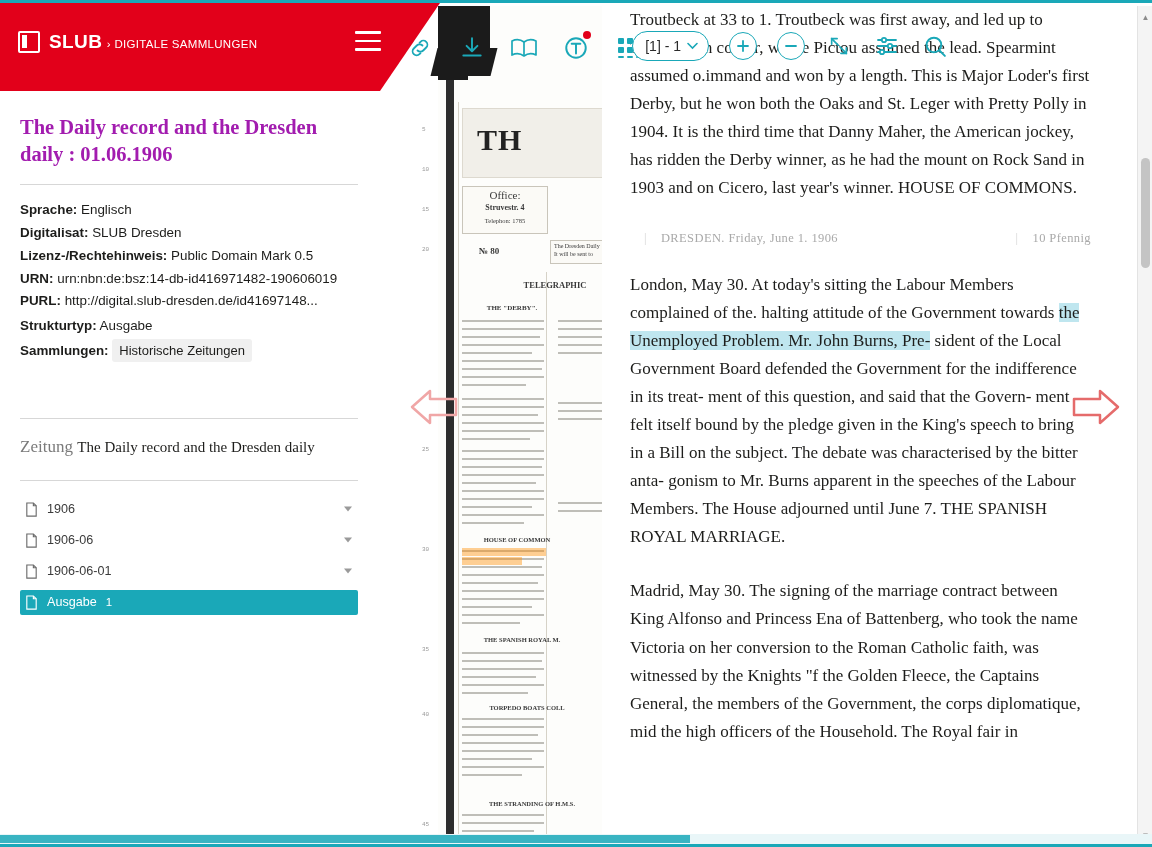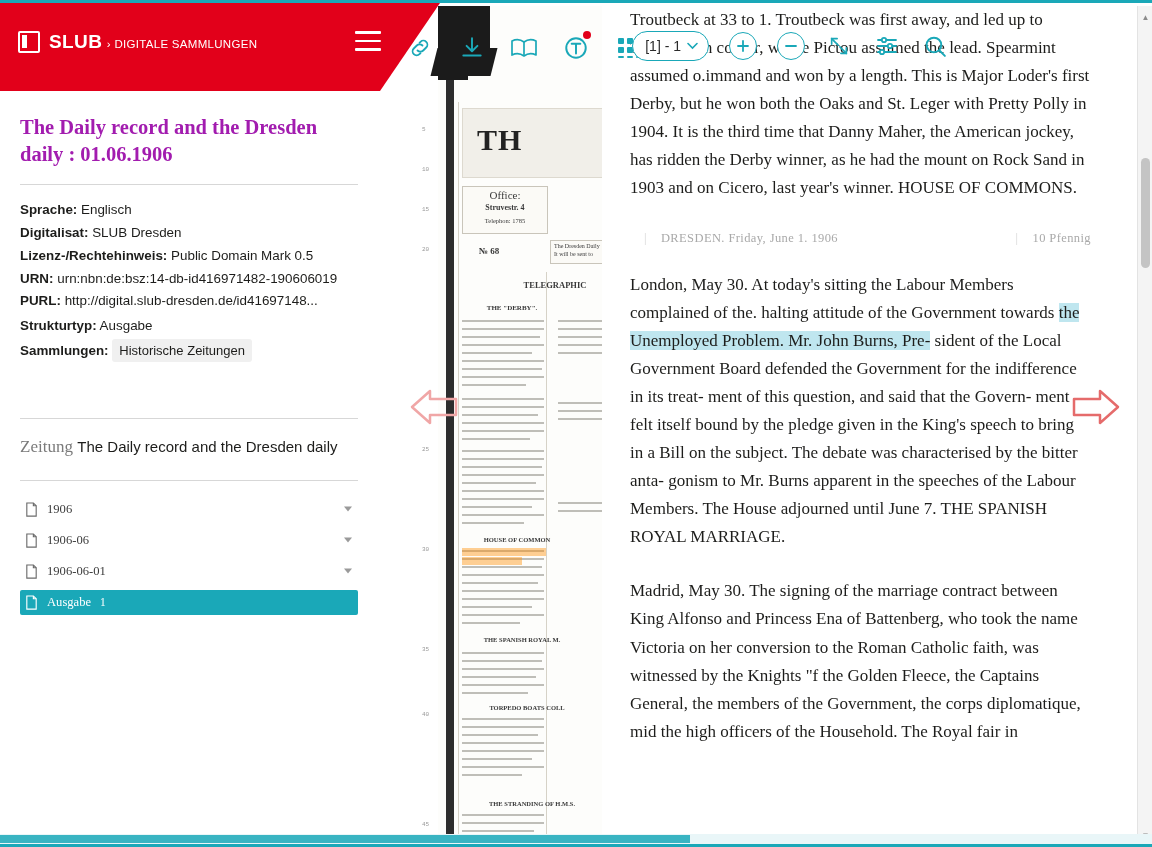--- a/index.html
+++ b/index.html
@@ -157,37 +157,36 @@
     border-radius: 3px;
     padding: 1px 7px;
     font-size: 13px;
   }
   .sect-label {
     color: #7a7a7a;
     font-size: 17px;
     font-family: "Liberation Serif", serif;
   }
   .sect-title {
-    font-family: Liberation Sans, sans-serif;
+    font-family: Liberation Serif, serif;
     font-size: 15px;
     color: #1d1d1b;
     line-height: 1.35;
     margin-top: 0;
   }
   .tree { margin-top: 16px; }
   .tree-item {
     display: flex; align-items: center;
     height: 25px;
     font-size: 12.6px;
     color: #3b3b3b;
     padding: 0 8px 0 4px;
     margin-bottom: 6px;
     cursor: pointer;
     position: relative;
-    font-family: Liberation Serif, serif;
   }
   .tree-item .tico {
     width: 15px; height: 15px;
     margin-right: 8px;
     color: #6b6b6b;
     flex: none;
   }
   .tree-item.active {
     background: #1aa8b8;
     color: #ffffff;
@@ -390,21 +389,21 @@
           <div class="scan-masthead-text">TH</div>
         </div>
 
         <div class="scan-box" style="left:24px; top:184px; width:86px; height:48px; text-align:center;">
           <div style="font-size:11px;">Office:</div>
           <div style="font-size:8px; font-weight:bold;">Struvestr. 4</div>
           <div style="font-size:6.5px; margin-top:4px;">Telephon: 1785</div>
         </div>
 
         <div class="scan-box" style="left:24px; top:242px; width:54px; height:16px; font-size:9px; font-weight:bold; text-align:center; border:none; background:transparent;">
-          № 68
+          № 80
         </div>
 
         <div class="scan-box" style="left:112px; top:238px; width:100px; height:24px; font-size:6px;">
           The Dresden Daily<br>It will be sent to
         </div>
 
         <div class="col-rule" style="left:20px;"></div>
         <div class="col-rule" style="left:108px; top:270px;"></div>
 
         <div class="scan-box" style="left:24px; top:276px; width:186px; height:14px; font-size:8.5px; font-weight:bold; text-align:center; border:none; background:transparent;">

